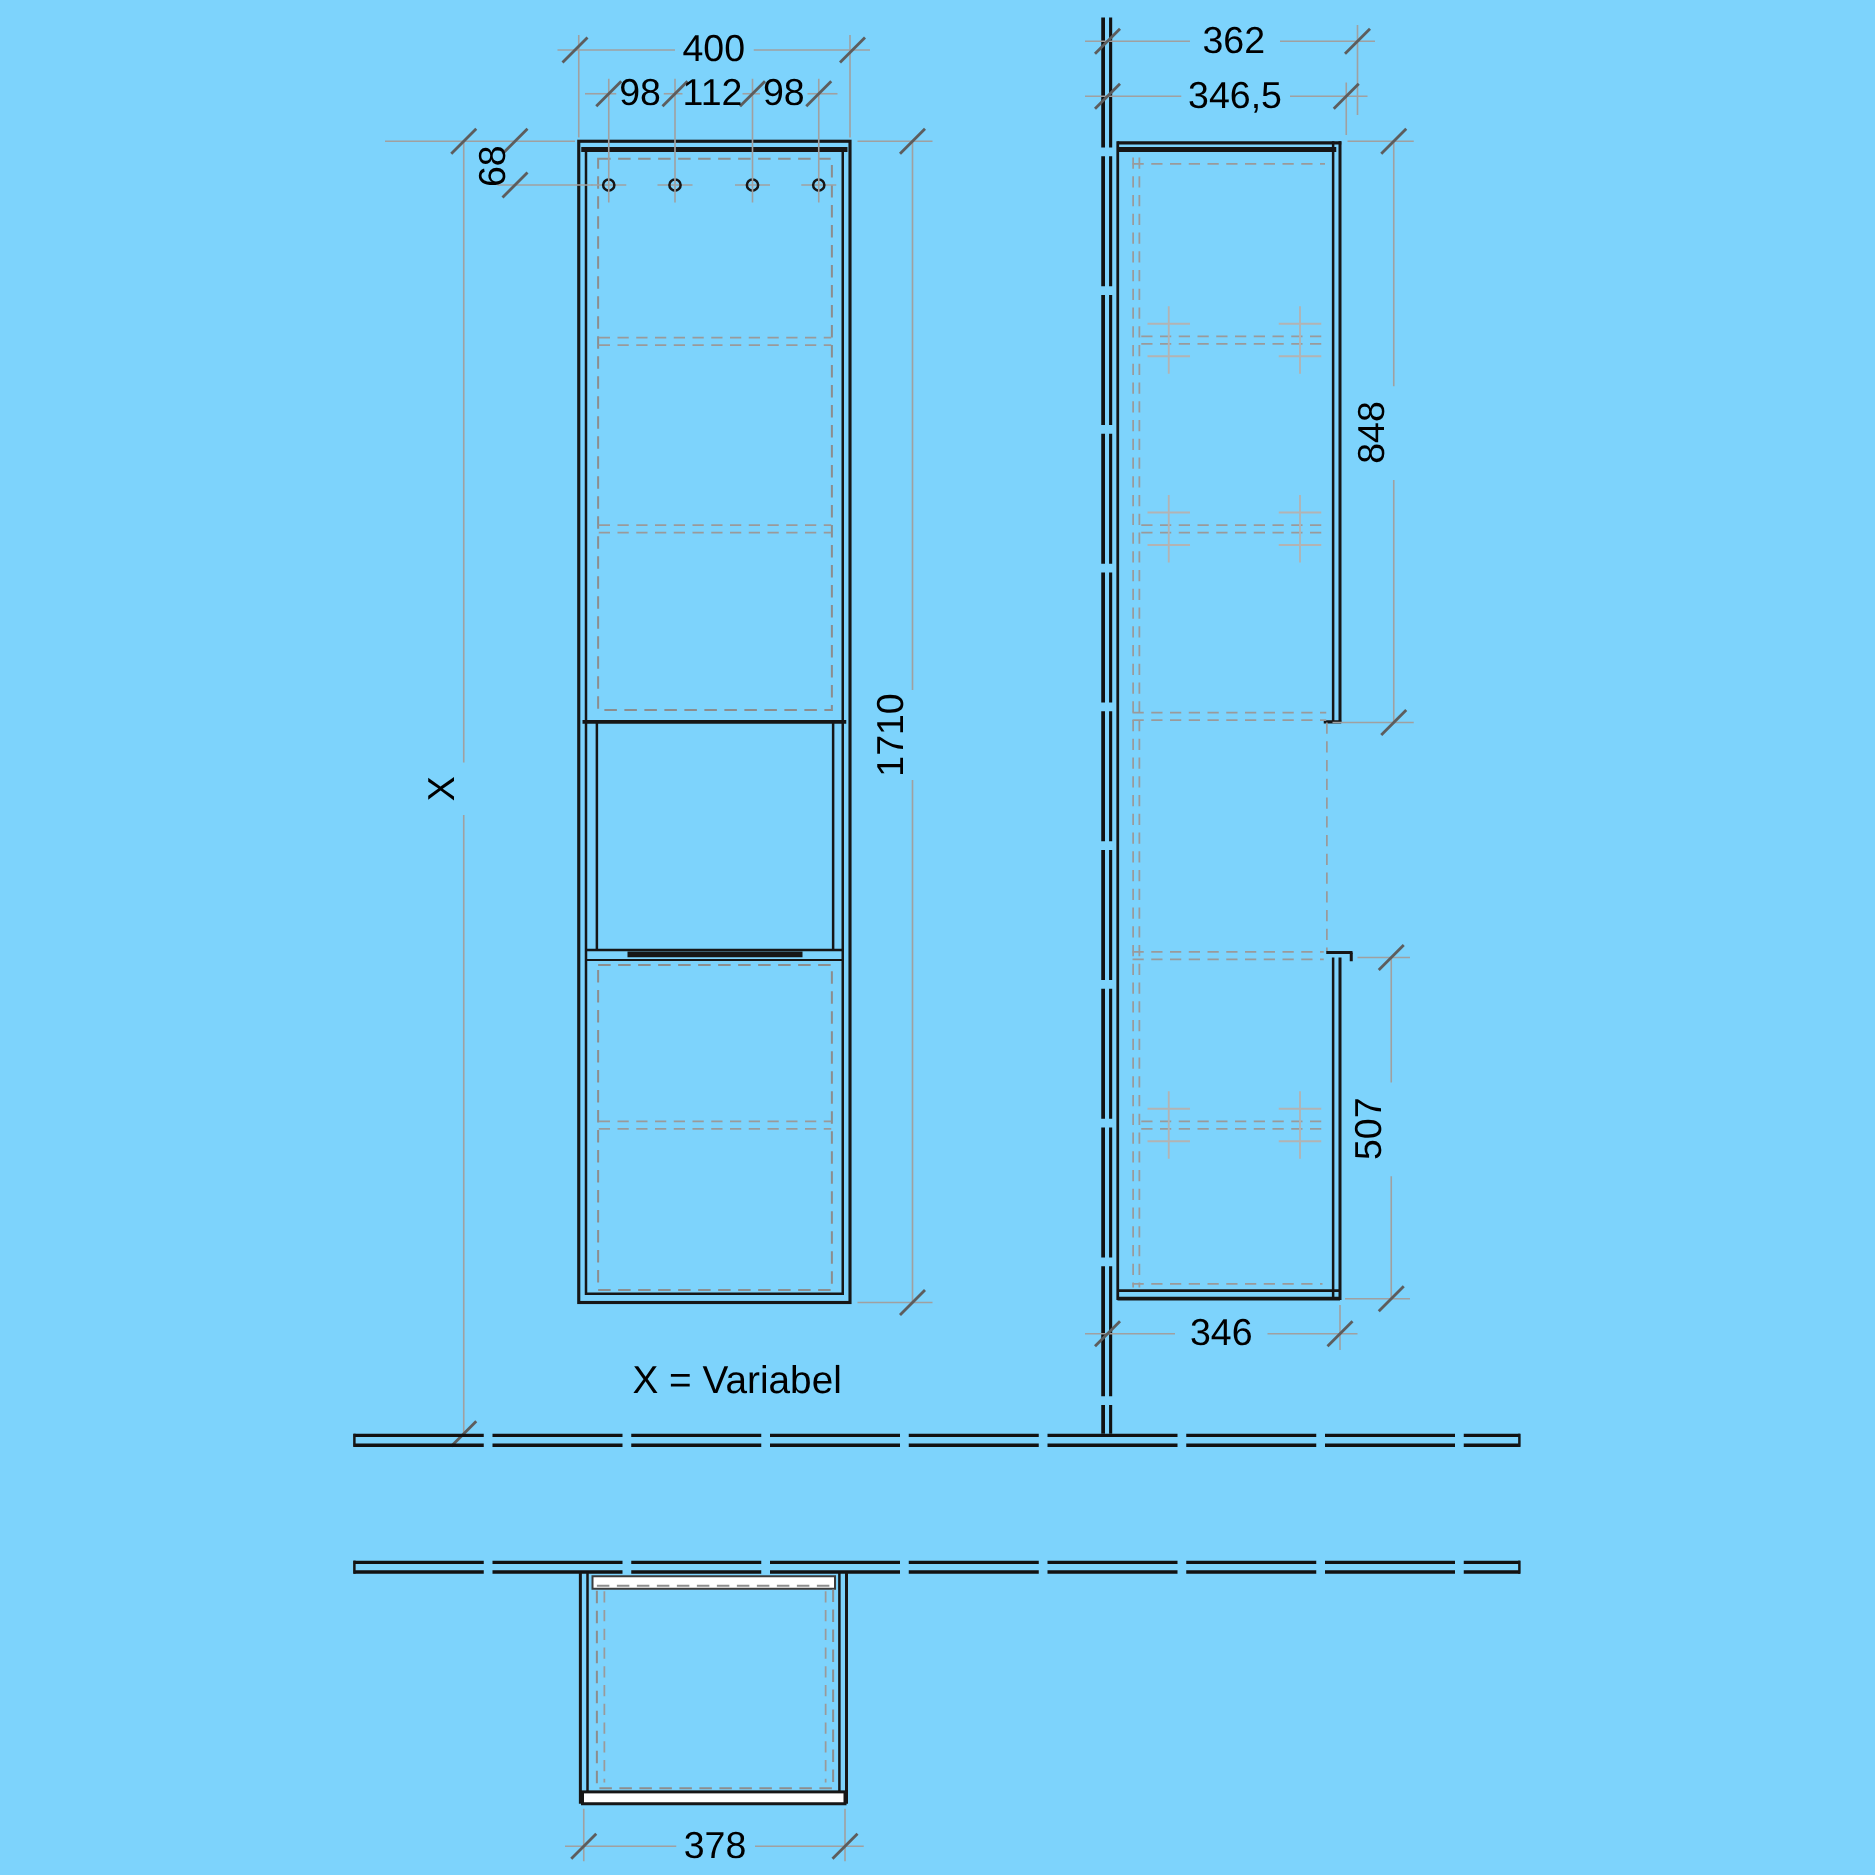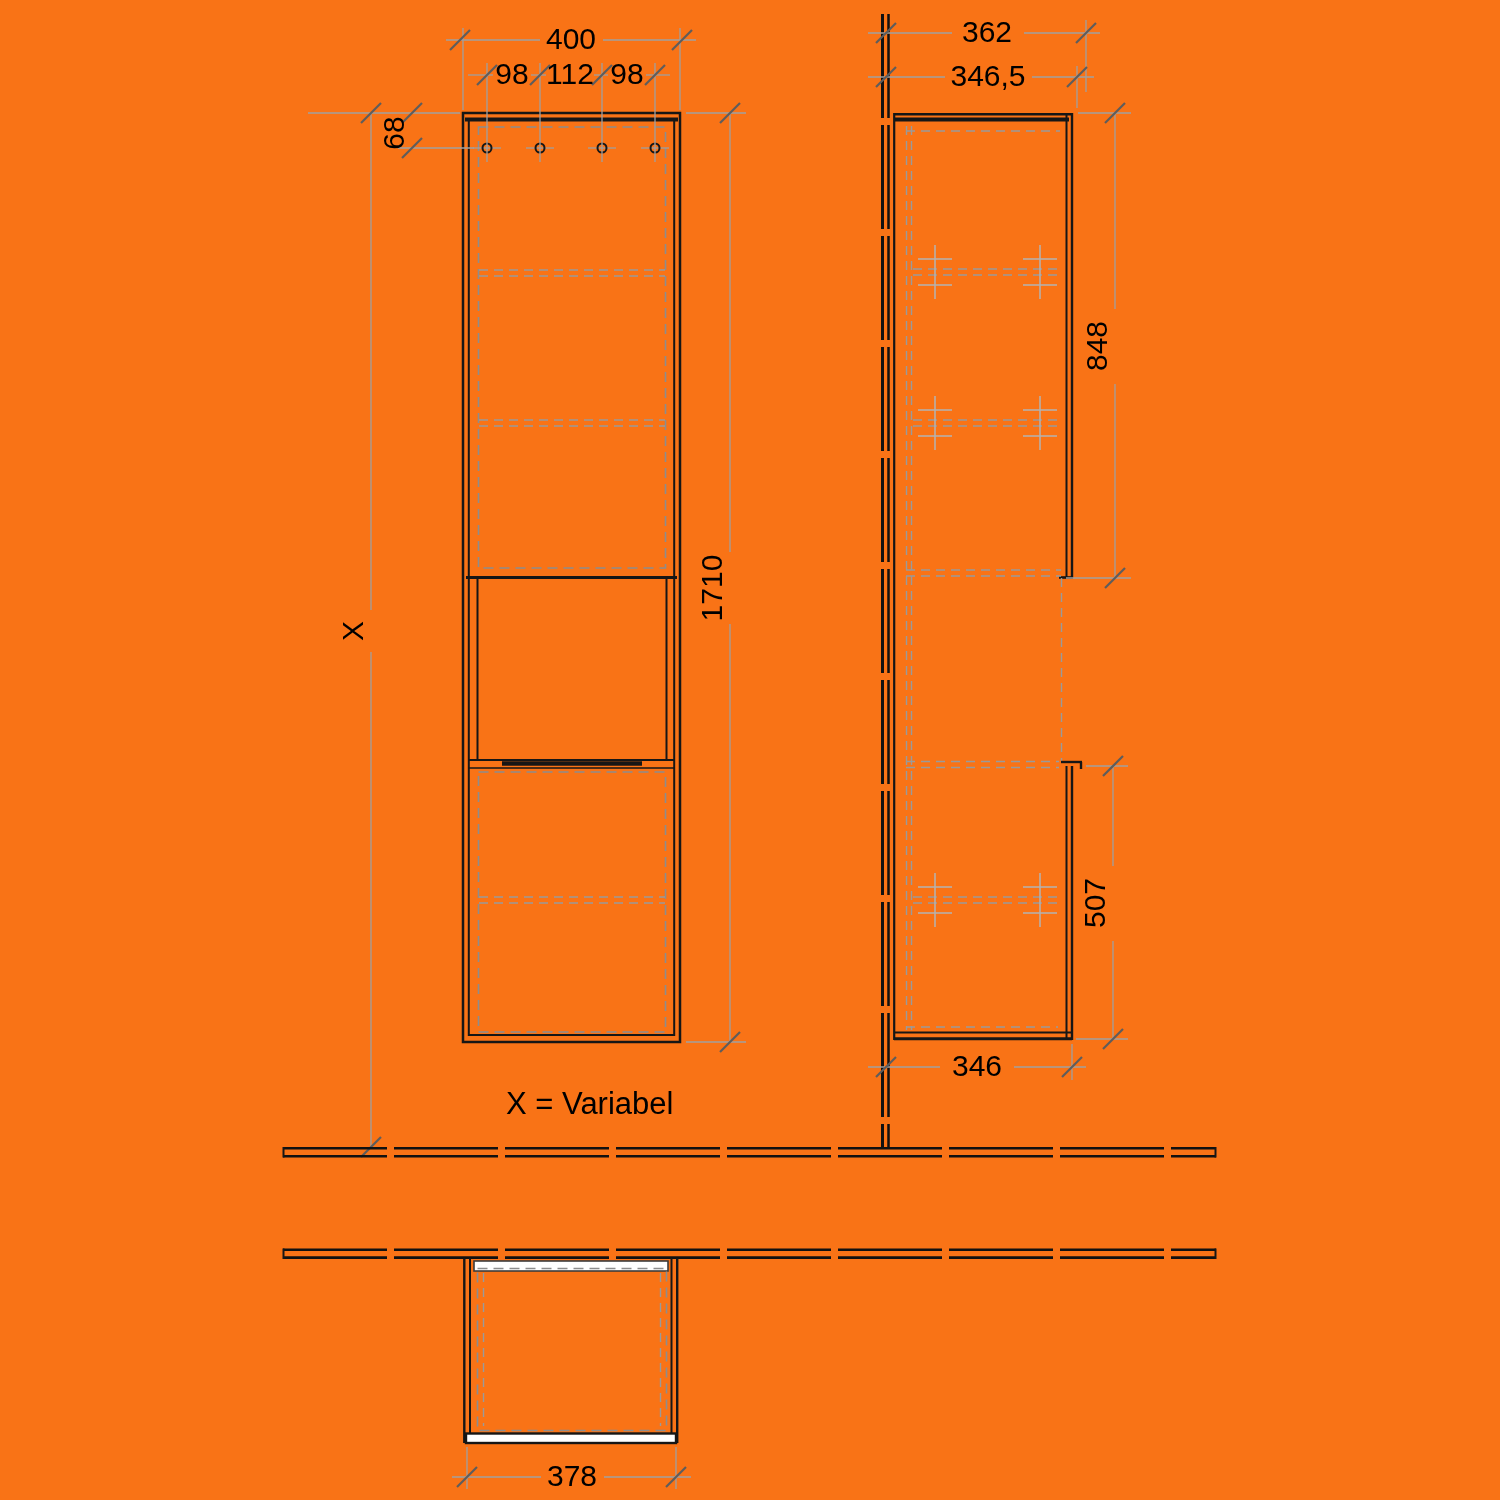--- a/index.html
+++ b/index.html
@@ -1,16 +1,16 @@
 <!DOCTYPE html>
 <html><head>
 <meta charset="utf-8">
 <style>
   html,body{margin:0;padding:0;background:#ffffff;}
-  .stage{position:relative;width:1500px;height:1500px;background:#f97316;overflow:hidden;}
+  .stage{position:relative;width:1500px;height:1500px;background:#7dd3fc;overflow:hidden;}
   svg text{font-family:"Liberation Sans","DejaVu Sans",sans-serif;fill:#000000;}
   .t{font-size:30px;text-anchor:middle;}
   .tn{font-size:31px;text-anchor:start;}
   .k{stroke:#161616;fill:none;}
   .dash{stroke:#8d8d8d;stroke-width:1.6;fill:none;stroke-dasharray:10 6;}
   .dash2{stroke:#9a9a9a;stroke-width:1.4;fill:none;stroke-dasharray:9 6;}
   .dim{stroke:#a0a0a0;stroke-width:1.3;fill:none;}
   .tick{stroke:#5d5d5d;stroke-width:2.2;fill:none;}
   .pin{stroke:#b3b3b3;stroke-width:1.5;fill:none;}
   .wall{stroke:#111111;fill:none;stroke-dasharray:104 7;}

